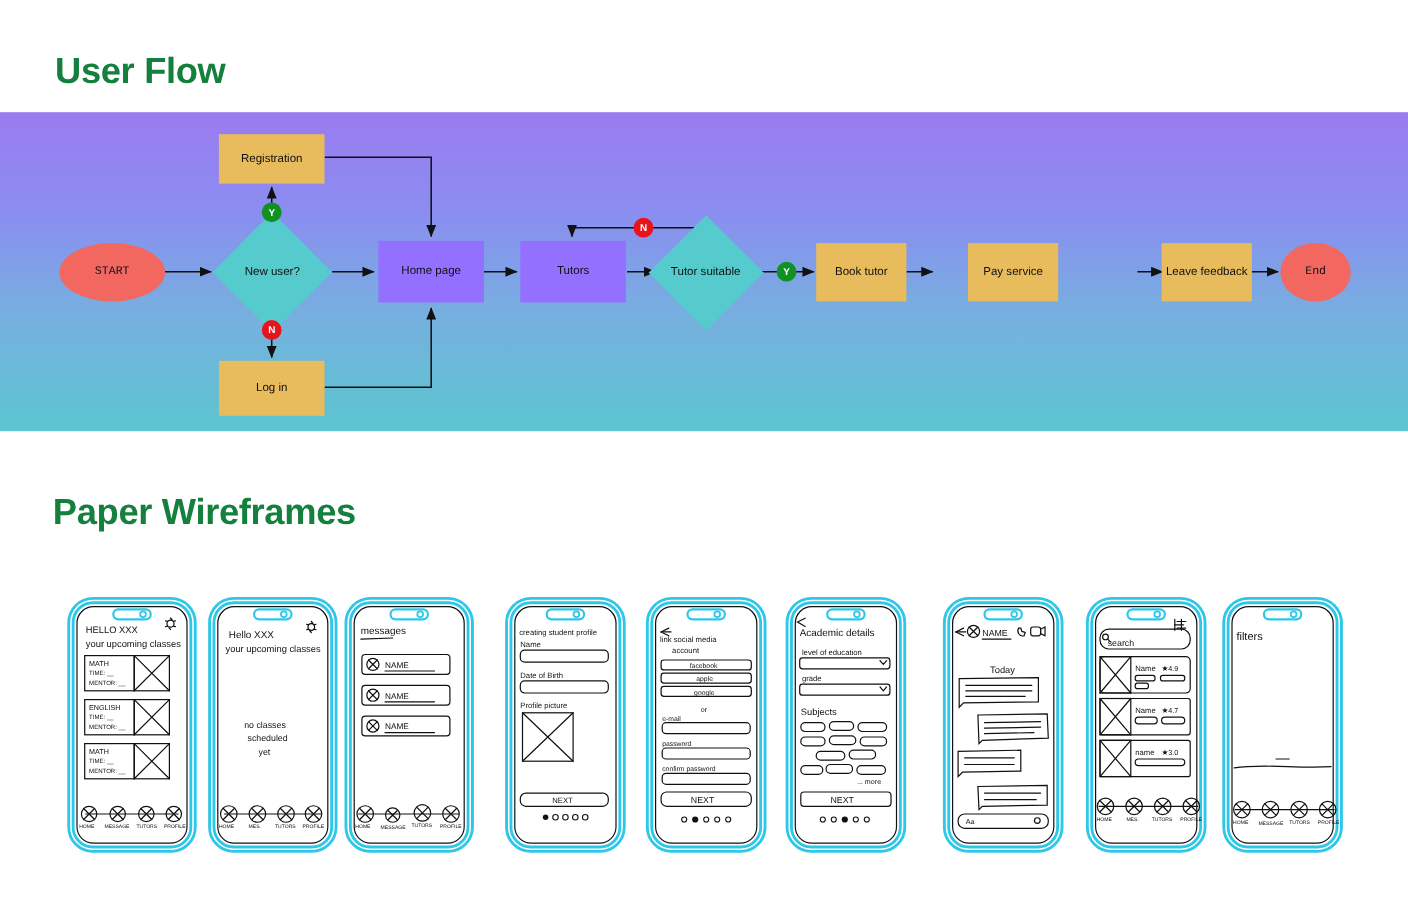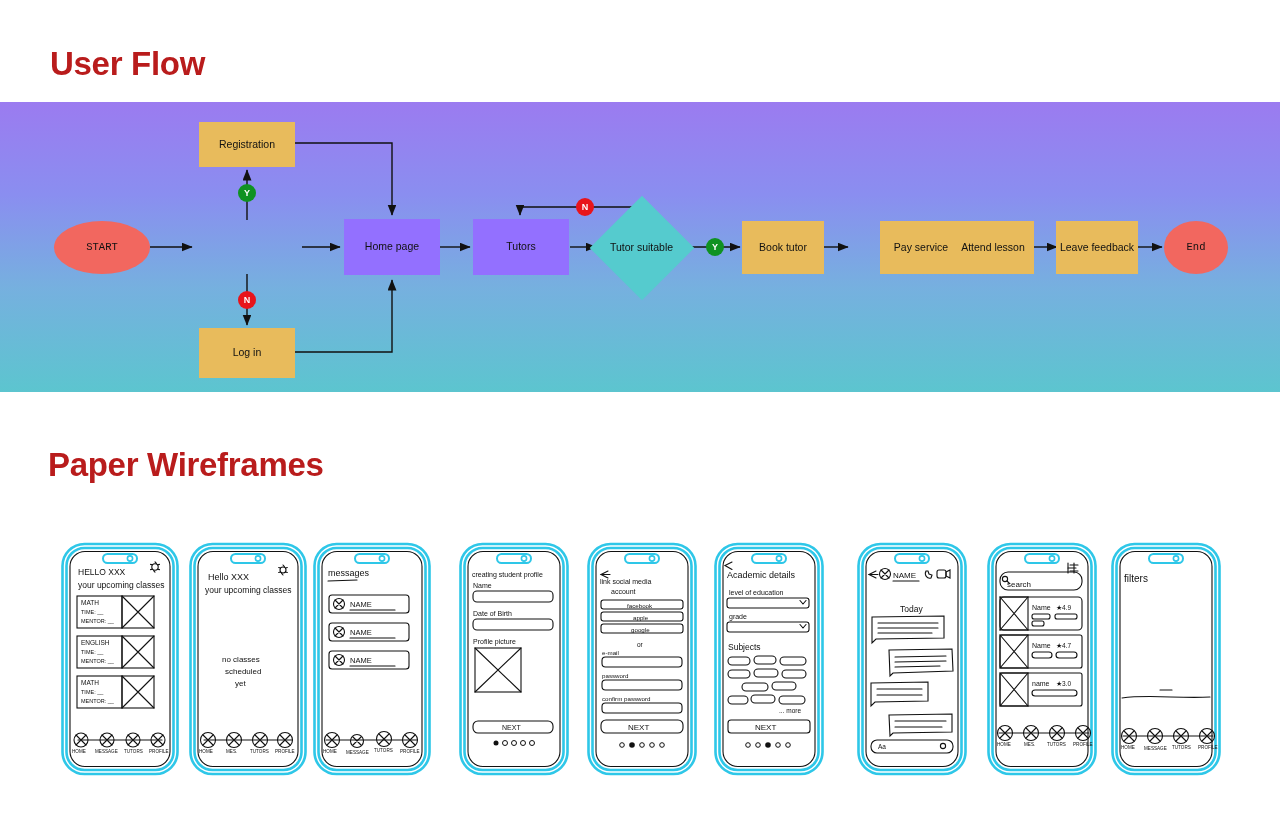--- a/index.html
+++ b/index.html
@@ -10,21 +10,21 @@
     font-family: "Liberation Sans", sans-serif;
     overflow: hidden;
   }
   .page { position: relative; width: 1280px; height: 839px; background: #fff; }
 
   
   .section-title {
     position: absolute;
     font-size: 33px;
     font-weight: bold;
-    color: #b91c1c;
+    color: #15803d;
     letter-spacing: -0.3px;
     white-space: nowrap;
   }
   #title-user-flow { left: 50px; top: 45px; }
   #title-paper-wireframes { left: 48px; top: 446px; }
 
   
   .flow-band {
     position: absolute;
     left: 0; top: 102px;
@@ -118,20 +118,24 @@
         <line x1="1034" y1="145" x2="1057" y2="145" marker-end="url(#ar)"></line>
 
         <line x1="1138" y1="145" x2="1162" y2="145" marker-end="url(#ar)"></line>
       </g>
     </svg>
 
     <div class="node ellipse" style="left:54px; top:119px; width:96px; height:53px;">
       <span>START</span>
     </div>
 
+    <div class="node diamond-wrap" style="left:193px; top:107px; width:109px; height:77px;">
+      <div class="diamond-shape" style="width:77px;height:77px;left:16px;top:0;"></div>
+      <span class="diamond-label">New user?</span>
+    </div>
 
     <div class="node rect-amber" style="left:199px; top:20px; width:96px; height:45px;">
       <span>Registration</span>
     </div>
 
     <div class="node rect-purple" style="left:344px; top:117px; width:96px; height:56px;">
       <span>Home page</span>
     </div>
 
     <div class="node rect-amber" style="left:199px; top:226px; width:96px; height:50px;">
@@ -148,23 +152,20 @@
     </div>
 
     <div class="node rect-amber" style="left:742px; top:119px; width:82px; height:53px;">
       <span>Book tutor</span>
     </div>
 
     <div class="node rect-amber" style="left:847px; top:119px; width:82px; height:53px;margin-left:33px;">
       <span>Pay service</span>
     </div>
 
-    <div class="node rect-amber" style="left:952px; top:119px; width:82px; height:53px;">
-      <span>Attend lesson</span>
-    </div>
 
     <div class="node rect-amber" style="left:1056px; top:119px; width:82px; height:53px;">
       <span>Leave feedback</span>
     </div>
 
     <div class="node ellipse" style="left:1164px; top:119px; width:64px; height:53px;">
       <span>End</span>
     </div>
 
     <div class="badge yes" style="left:238px; top:82px;">

